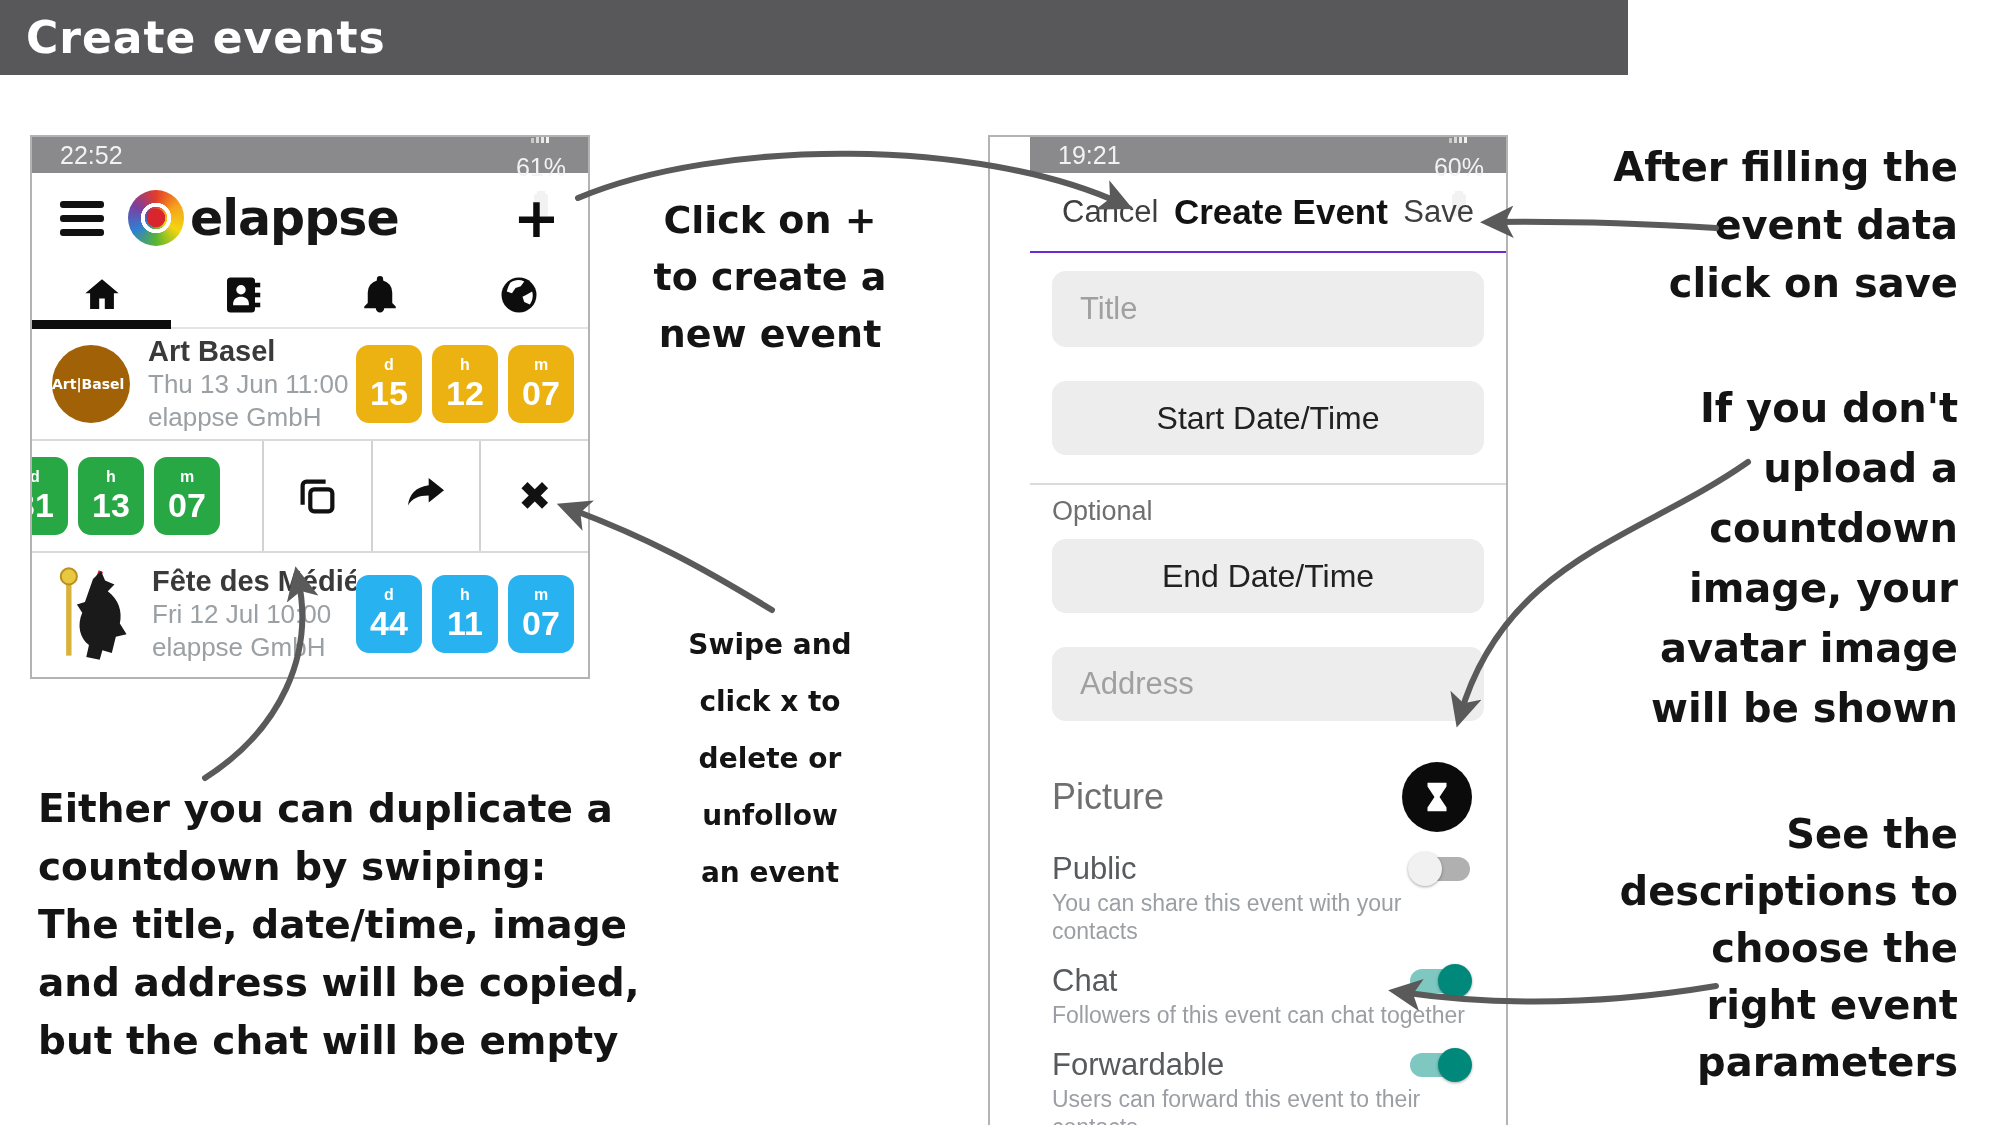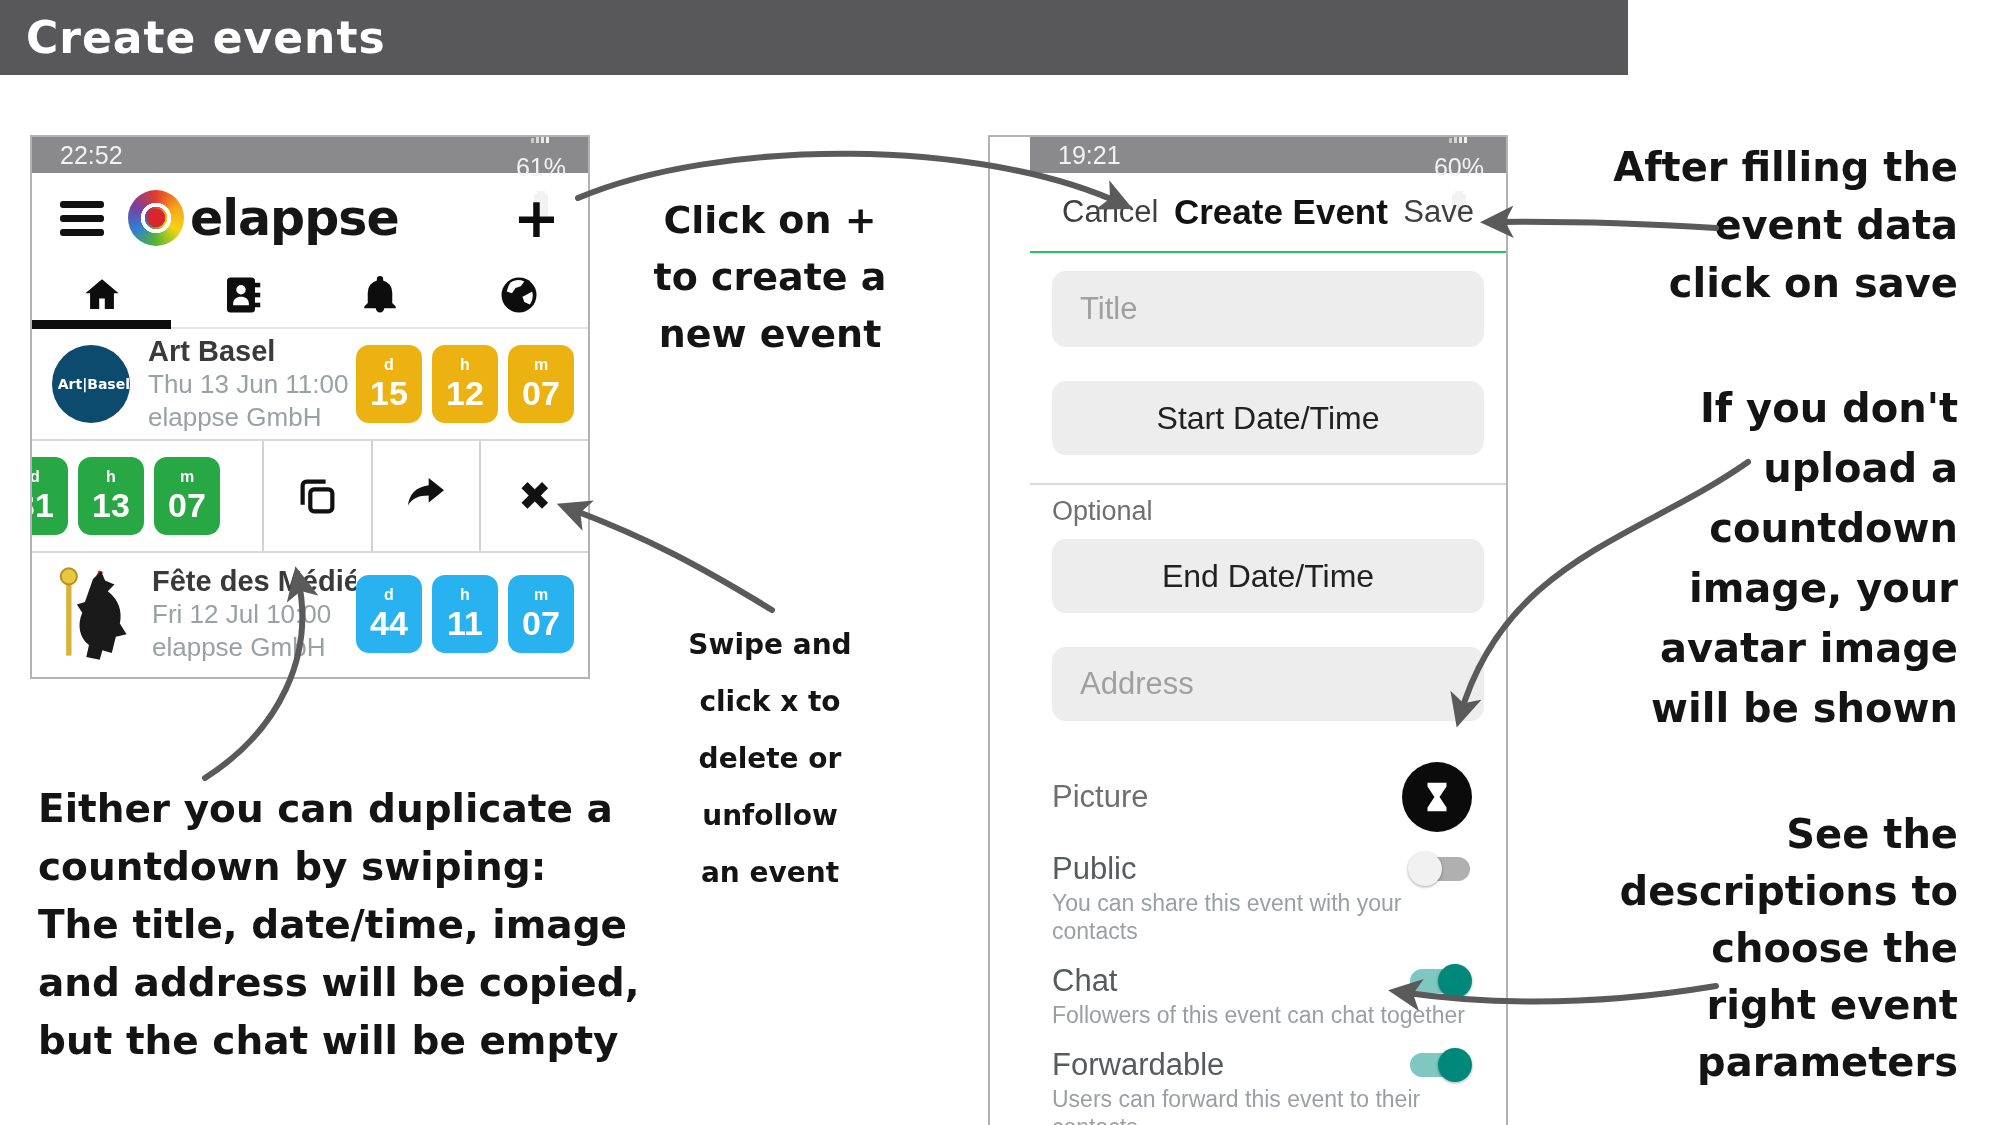--- a/index.html
+++ b/index.html
@@ -34,22 +34,22 @@
   .plus{margin-left:auto;font-family:"DejaVu Sans",sans-serif;font-size:56px;font-weight:700;
         color:#0d0d0d;line-height:1;cursor:pointer;}
   .tabs{position:relative;height:64px;display:flex;border-bottom:2px solid #e4e4e4;}
   .tab{flex:1;display:flex;align-items:center;justify-content:center;cursor:pointer;}
   .tab svg{width:42px;height:42px;fill:#0d0d0d;}
   .tab-underline{position:absolute;left:0;bottom:-2px;width:25%;height:9px;background:#0d0d0d;}
 
   .ev-row{display:flex;align-items:center;height:112px;border-bottom:2px solid #d9d9d9;
           padding-left:20px;box-sizing:border-box;}
   .ev-row:last-child{height:122px;border-bottom:none;}
-  .avatar-art{width:78px;height:78px;border-radius:50%;background:#0c4a6e;flex:none;
-              display:flex;align-items:center;justify-content:flex-end;}
+  .avatar-art{width:78px;height:78px;border-radius:50%;background:#a16207;flex:none;
+              display:flex;align-items:center;justify-content:flex-start;}
   .avatar-art span{color:#fff;font-family:"DejaVu Sans",sans-serif;font-weight:700;font-size:14px;}
   .ev-text{margin-left:18px;flex:1;min-width:0;line-height:33px;}
   .ev-title{font-size:29px;font-weight:700;color:#3a3a3a;white-space:nowrap;overflow:hidden;}
   .ev-sub{font-size:26px;color:#9aa0a4;white-space:nowrap;}
   .cds{display:flex;gap:10px;margin-right:14px;flex:none;}
   .cd{width:66px;height:78px;border-radius:13px;color:#fff;display:flex;flex-direction:column;
       align-items:center;justify-content:center;flex:none;}
   .cd .u{font-size:16px;font-weight:700;line-height:18px;}
   .cd .n{font-size:34px;font-weight:700;line-height:38px;}
   .cd-yellow{background:var(--countdown-yellow);}
@@ -58,36 +58,36 @@
   .swipe-left{width:230px;height:100%;display:flex;align-items:center;gap:10px;overflow:hidden;flex:none;}
   .swipe-left .cd:first-child{margin-left:-30px;}
   .action-cell{flex:1;height:100%;display:flex;align-items:center;justify-content:center;
                border-left:2px solid #d2d2d2;cursor:pointer;}
   .action-cell svg{width:46px;height:46px;}
   .x-glyph{font-family:"DejaVu Sans",sans-serif;font-size:40px;font-weight:900;color:#111;}
   .avatar-bear{flex:none;}
 
   
   .phone-right{left:988px;top:135px;width:520px;height:990px;border-bottom:none;padding-left:40px;}
-  .navrow{height:78px;display:flex;align-items:center;padding:0 32px;border-bottom:2px solid #22c55e;}
+  .navrow{height:78px;display:flex;align-items:center;padding:0 32px;border-bottom:2px solid #6d28d9;}
   .nav-btn{font-size:31px;color:#3f3f3f;cursor:pointer;}
   .nav-title{flex:1;text-align:center;font-size:35px;font-weight:700;color:#121212;}
   .formbody{padding:0 22px;}
   .field{background:#ededed;border-radius:14px;height:76px;display:flex;align-items:center;
          box-sizing:border-box;cursor:text;}
   .field.placeholder{padding-left:28px;color:#a0a0a0;font-size:31px;}
   .field.btn{justify-content:center;color:#212121;font-size:32px;height:74px;cursor:pointer;}
   .f-title{margin-top:18px;}
   .f-start{margin-top:34px;}
   .hr{border-top:2px solid #dadada;margin:28px -22px 0 -22px;}
   .optional{margin-top:10px;font-size:27px;color:#6f6f6f;line-height:32px;}
   .f-end{margin-top:12px;}
   .f-address{margin-top:34px;height:74px;}
   .picture-row{margin-top:40px;display:flex;align-items:center;justify-content:space-between;height:72px;}
-  .picture-label{font-size:31px;color:#6f6f6f;}
+  .picture-label{font-size:36px;color:#6f6f6f;}
   .hourglass-circle{width:70px;height:70px;border-radius:50%;background:#0b0b0b;display:flex;
                     align-items:center;justify-content:center;margin-right:12px;cursor:pointer;}
   .toggle-row{margin-top:18px;}
   .toggle-head{display:flex;align-items:center;justify-content:space-between;}
   .toggle-label{font-size:31px;color:#575b5e;line-height:36px;}
   .toggle-desc{font-size:23px;color:#9b9fa3;line-height:28px;margin-top:2px;}
   .toggle{position:relative;width:60px;height:24px;margin-right:14px;cursor:pointer;flex:none;}
   .toggle .track{position:absolute;inset:0;border-radius:12px;background:var(--toggle-off-track);}
   .toggle .thumb{position:absolute;top:-5px;left:-2px;width:34px;height:34px;border-radius:50%;
                  background:var(--toggle-off-thumb);box-shadow:0 1px 3px rgba(0,0,0,.35);}

